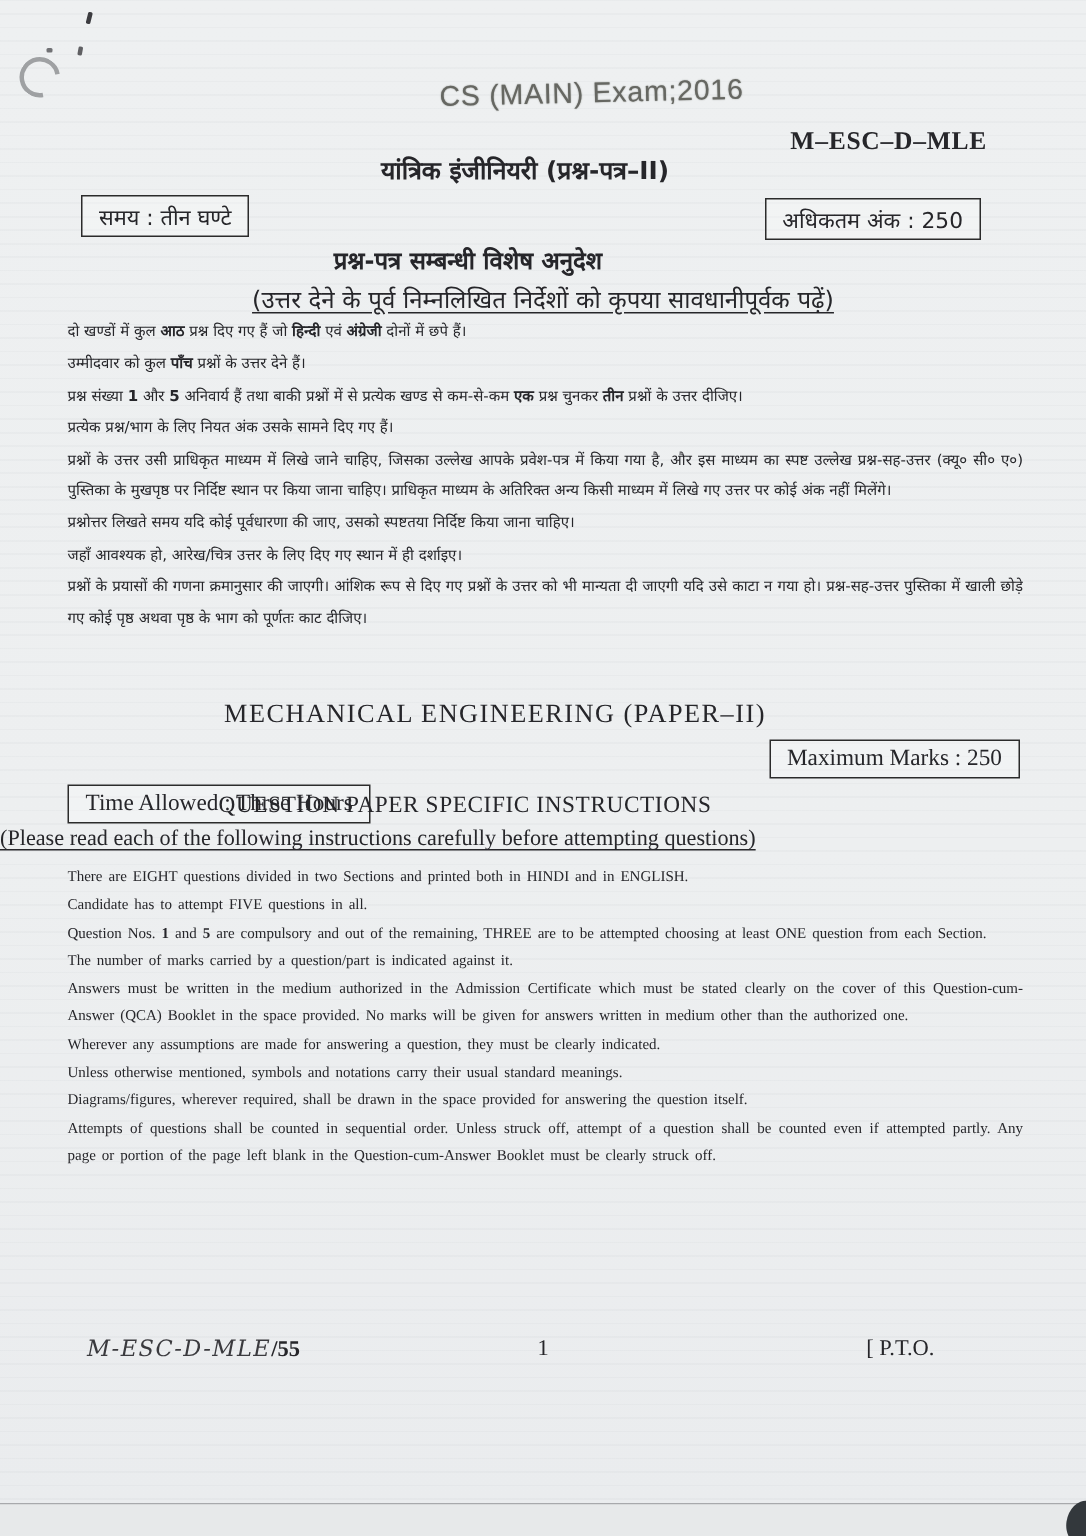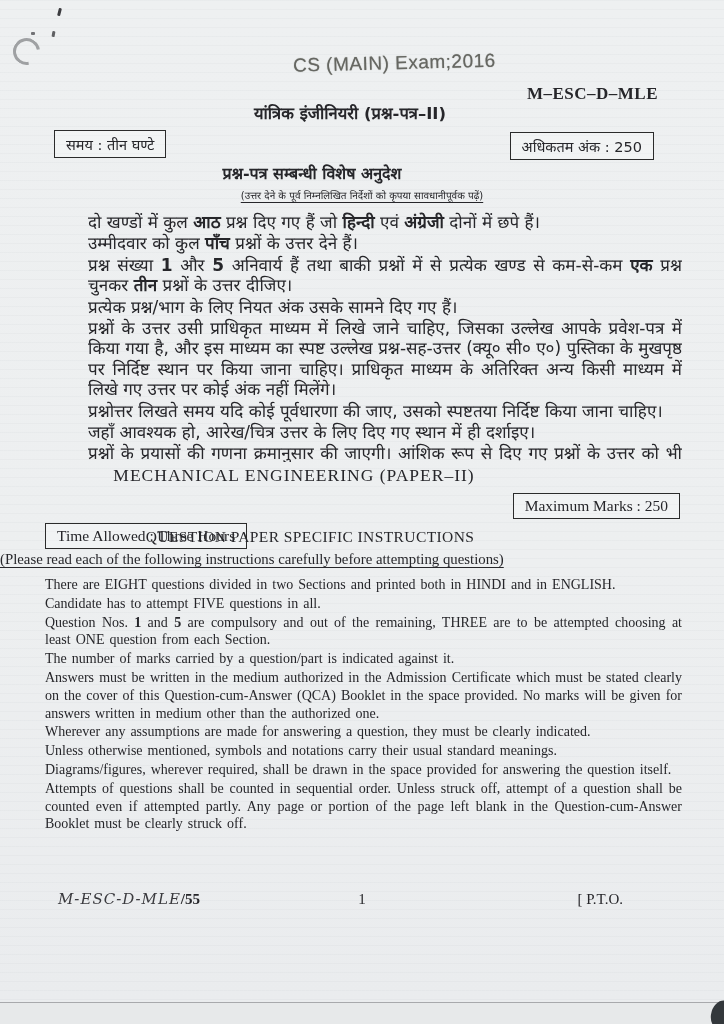--- a/index.html
+++ b/index.html
@@ -49,44 +49,44 @@
   .box-marks-hi{right:70px;top:132px;font-family:"DejaVu Sans",sans-serif;}
   .box-time-en{left:45px;top:491px;font-size:15.5px;margin-top:32px;}
   .box-marks-en{right:44px;top:493px;font-size:15.5px;}
   
   .sec-head-hi{
     position:absolute;left:0;top:162px;width:624px;text-align:center;
     font-family:"DejaVu Sans",sans-serif;font-weight:bold;font-size:16px;
   }
   .sec-note-hi{
     position:absolute;left:0;top:188px;width:724px;text-align:center;
-    font-family:"DejaVu Sans",sans-serif;font-size:10px;
+    font-family:"DejaVu Sans",sans-serif;font-size:16px;
     text-decoration:underline;text-underline-offset:3px;
   }
   .sec-head-en{
     position:absolute;left:0;top:528px;width:620px;text-align:center;
     font-weight:normal;font-size:15.5px;letter-spacing:.4px;
   }
   .sec-note-en{
     position:absolute;left:0;top:551px;width:724px;text-align:left;font-size:14.8px;
     text-decoration:underline;text-underline-offset:3px;
   }
   .title-en{
     position:absolute;left:0;top:465px;width:588px;text-align:center;
-    font-size:17.5px;letter-spacing:1px;
+    font-size:17.5px;letter-spacing:1px;padding-left:36px;
   }
   
   .paras{position:absolute;left:45px;right:42px;text-align:justify;}
   .paras-hi{
     top:212px;max-height:250px;overflow:hidden;
-    font-family:"DejaVu Sans",sans-serif;font-size:17px;line-height:20.4px;margin-left:43px;
+    font-family:"DejaVu Sans",sans-serif;font-size:10px;line-height:20.4px;
   }
   .paras-en{
     top:576px;max-height:332px;overflow:hidden;
-    font-size:14px;line-height:17.8px;word-spacing:1.5px;
+    font-size:10px;line-height:17.8px;word-spacing:1.5px;
   }
   .paras p{margin:0 0 1px 0;}
   
   .footer{position:absolute;left:0;top:890px;width:669px;height:24px;font-size:15px;}
   .footer-code{position:absolute;left:58px;top:0;font-family:"DejaVu Serif",serif;font-style:italic;letter-spacing:1px;color:#3a3a3e;}
   .footer-code b{font-style:normal;font-family:"Liberation Serif",serif;letter-spacing:0;color:#26262a;}
   .page-num{position:absolute;left:0;width:724px;text-align:center;top:1px;}
   .pto{position:absolute;right:46px;top:1px;white-space:nowrap;}
 </style>
 </head>

